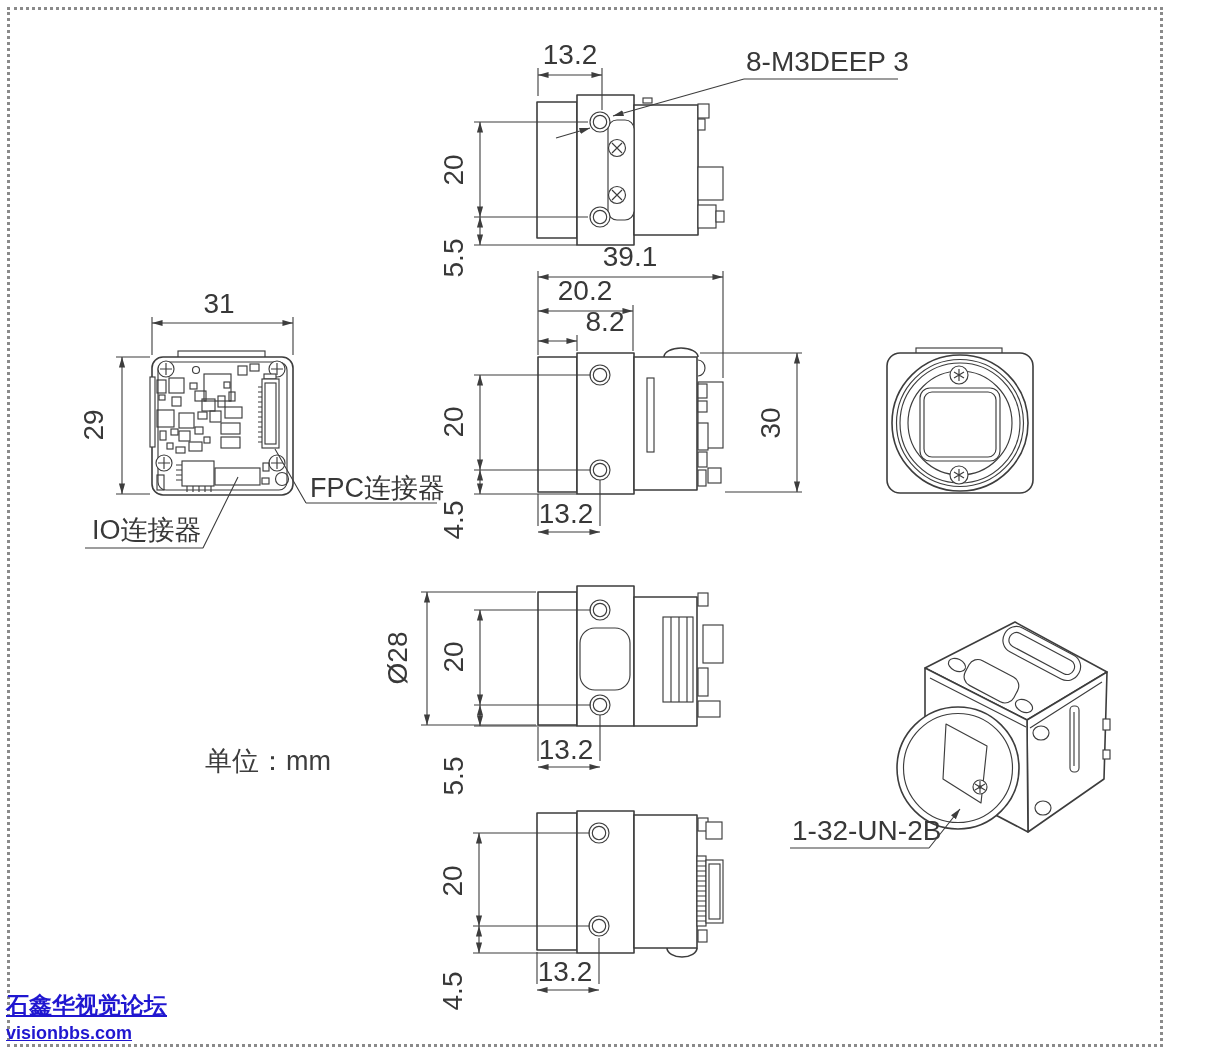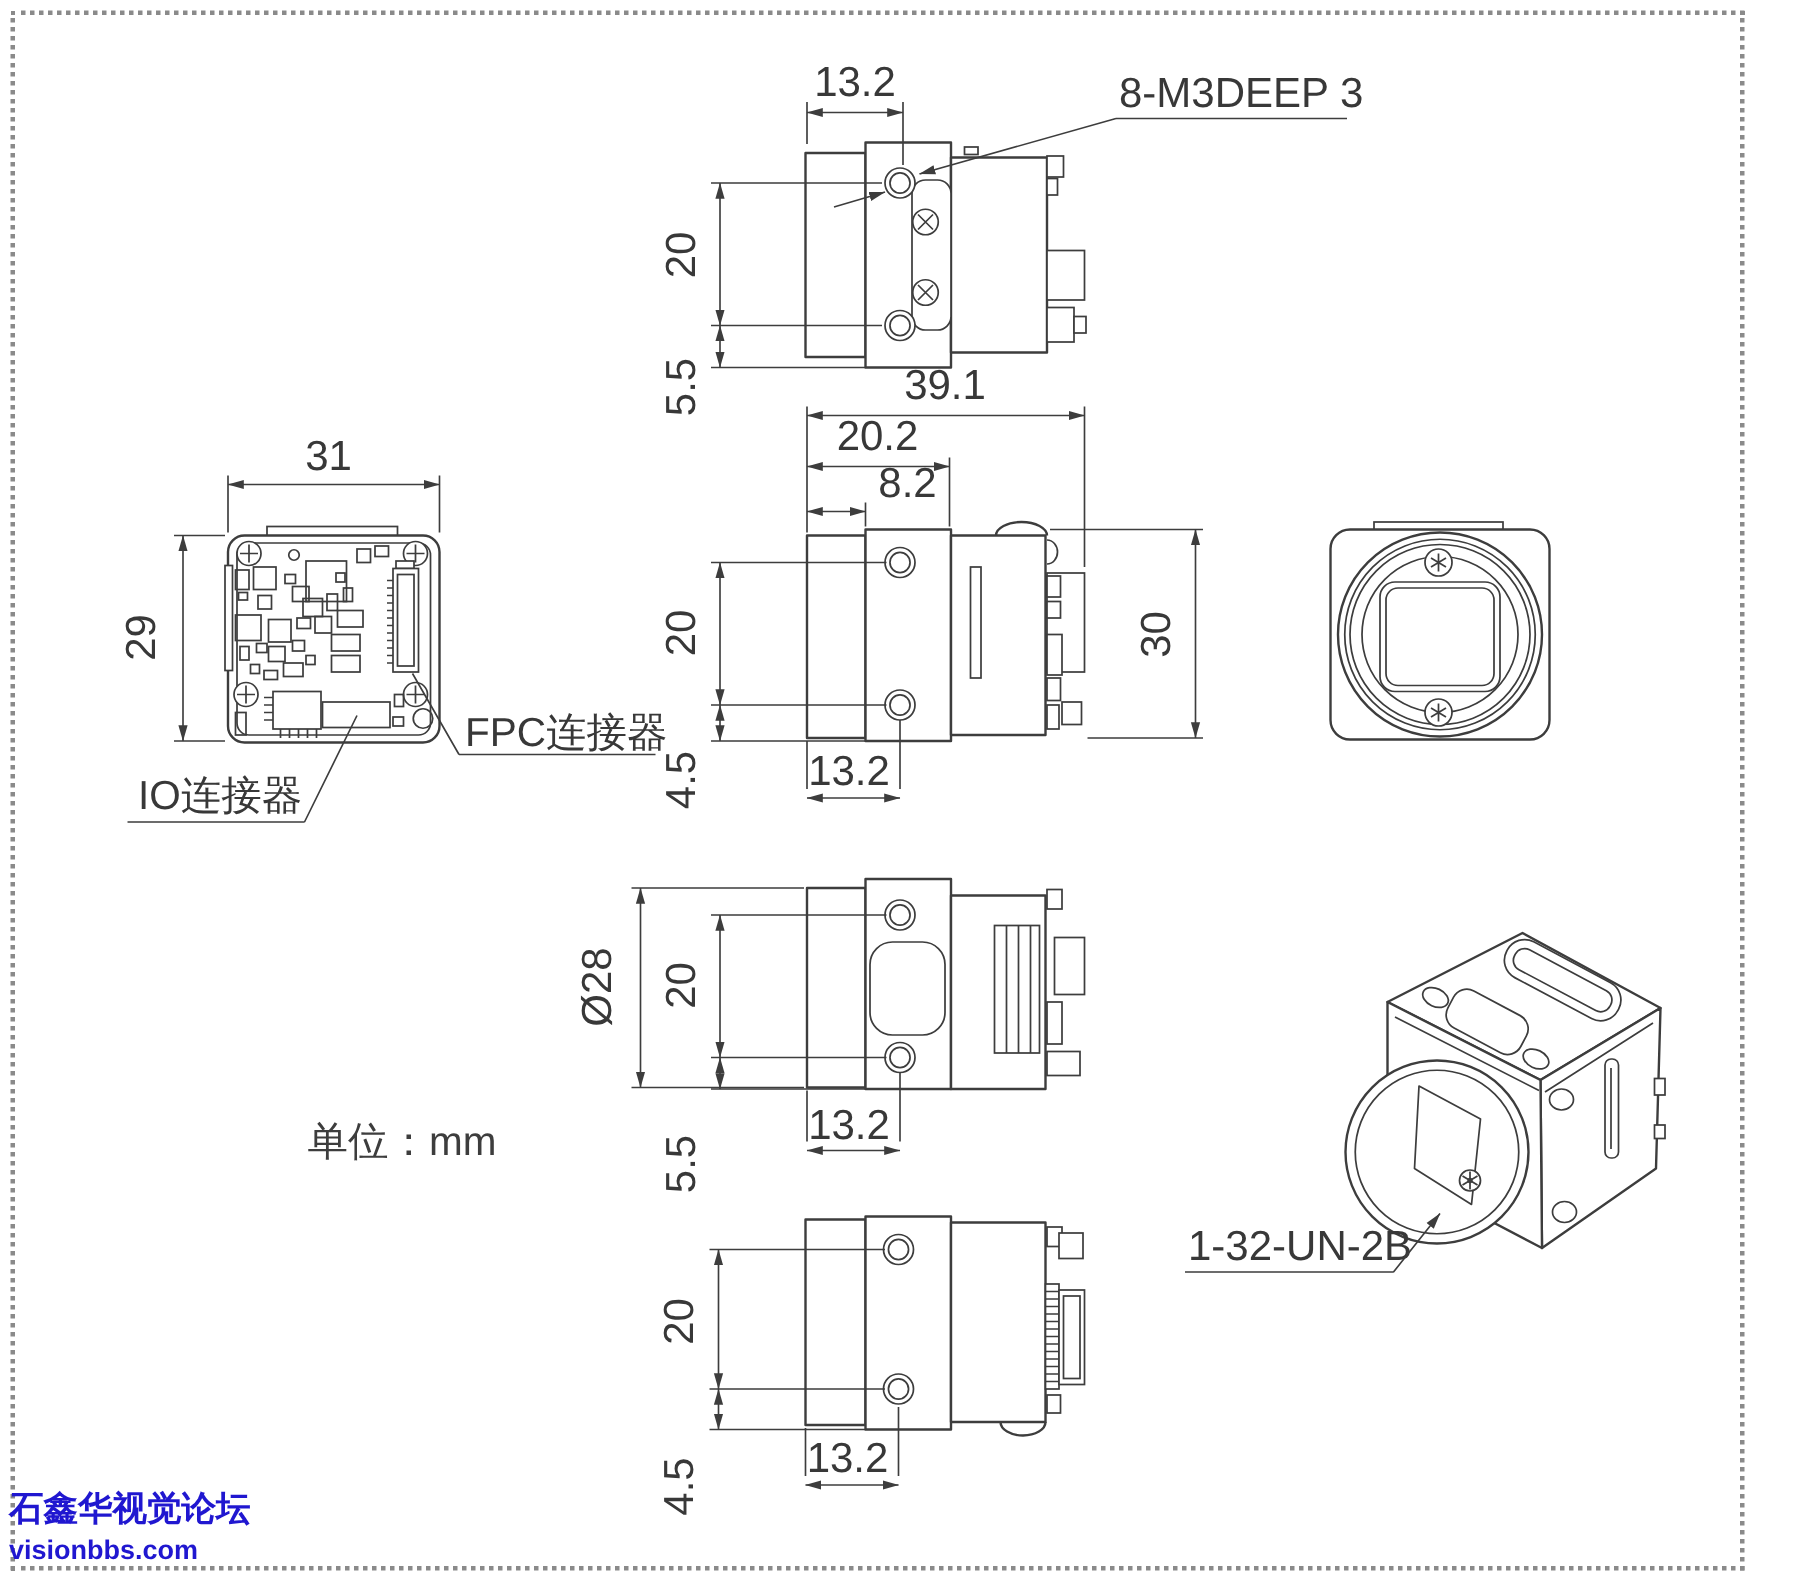--- a/index.html
+++ b/index.html
@@ -11,21 +11,21 @@
   
   .o  {fill:#fff;stroke:#3d3d3d;stroke-width:1.6;stroke-linejoin:round;}
   .o2 {fill:none;stroke:#3d3d3d;stroke-width:1.6;stroke-linejoin:round;}
   .f  {fill:none;stroke:#3d3d3d;stroke-width:1.15;}
   .fw {fill:#fff;stroke:#3d3d3d;stroke-width:1.15;}
   .d  {fill:none;stroke:#3d3d3d;stroke-width:1.1;}
   .t  {font-size:28px;fill:#383838;}
   .tc {font-size:27px;fill:#383838;}
   .tu {font-size:27px;fill:#3d3d3d;}
   .watermark{position:absolute;left:6px;font-weight:bold;font-size:23px;
-             color:#2017d0;line-height:26px;letter-spacing:0px;}
+             color:#2017d0;line-height:26px;letter-spacing:0px;text-decoration:underline;}
   .wm1{top:992px;}
   .wm2{top:1020px;font-size:18px;}
 </style>
 </head>
 <body>
 
 <div class="canvas">
   <div class="dotted-border"></div>
 
   <svg class="drawing-svg" width="1212" height="1051" viewBox="0 0 1212 1051">

